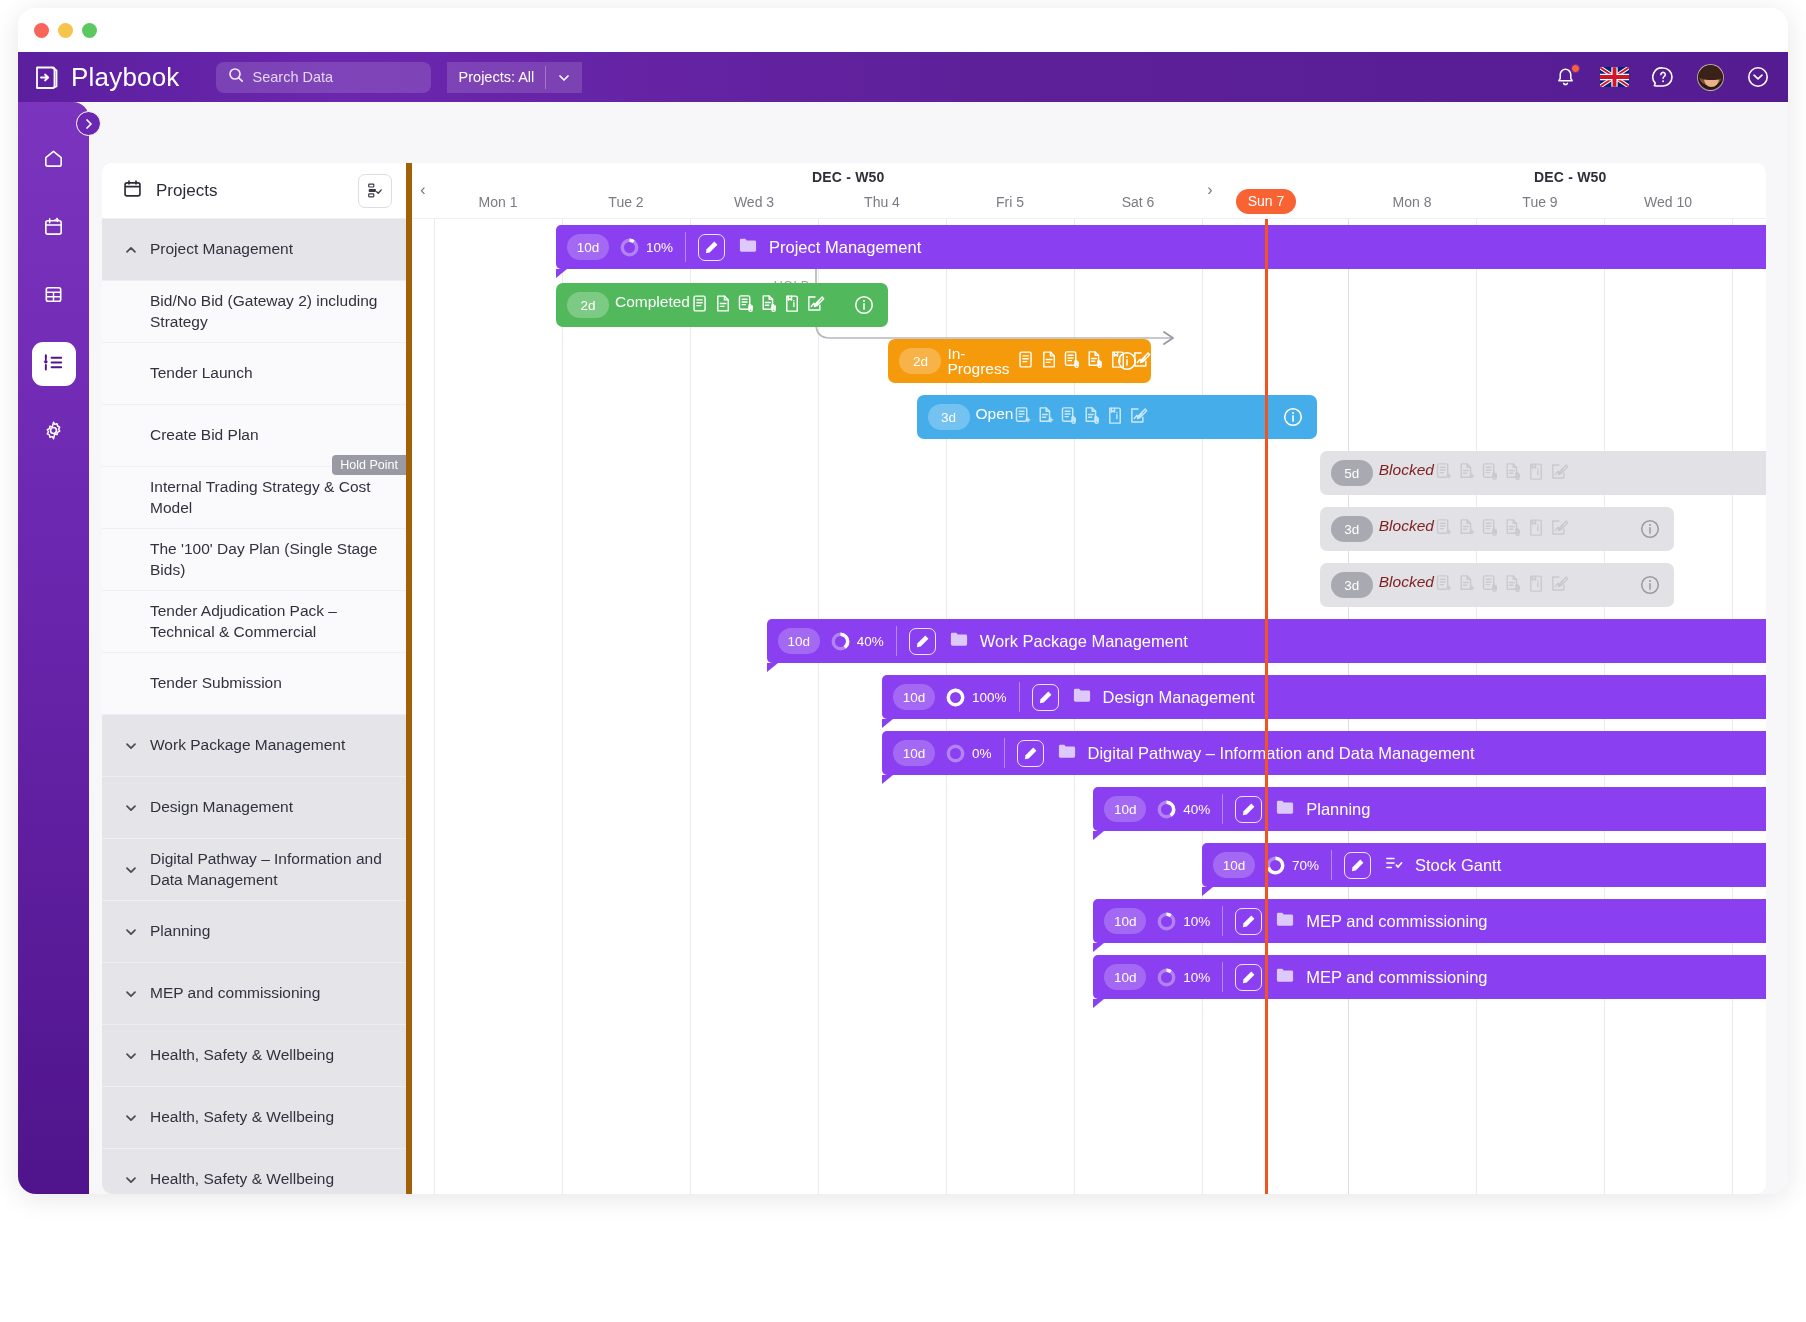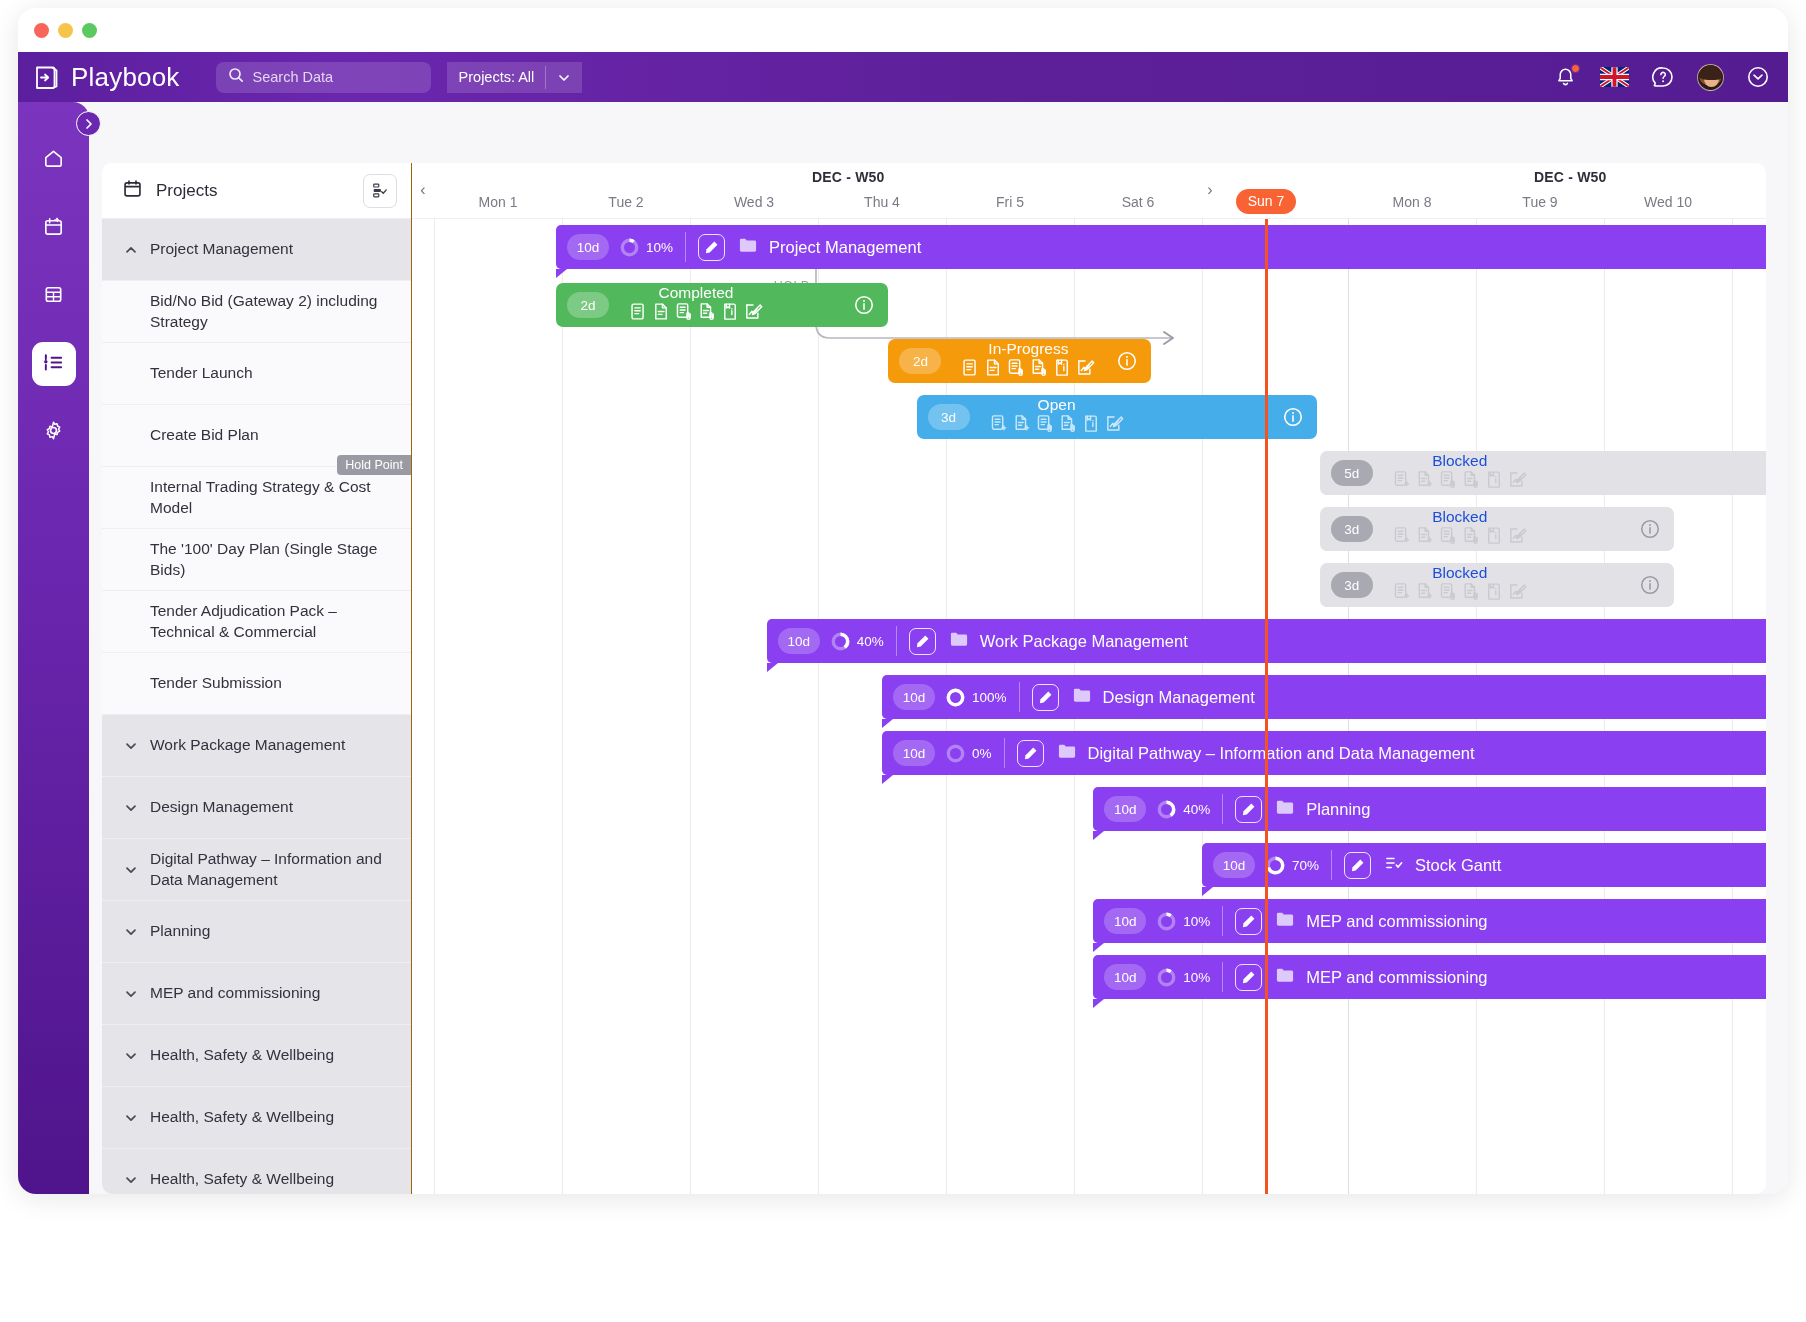--- a/index.html
+++ b/index.html
@@ -135,21 +135,21 @@
     font-size: 14.5px; color: #3b3b48; cursor: pointer; background:#fff;
   }
 
   #panel {
     position: absolute; left: 0; right: 0; top: 61px; bottom: 0;
     background: #fff; border-radius: 10px; overflow: hidden;
     display: flex;
   }
 
   
-  #list-col { width: 310px; flex: 0 0 310px; border-right: 1px solid #a16207; }
+  #list-col { width: 310px; flex: 0 0 310px; border-right: 6px solid #a16207; }
   #list-head {
     height: 56px; display: flex; align-items: center;
     padding: 0 14px 0 20px; justify-content: space-between;
     border-bottom: 1px solid #eeeef3; background:#fff;
   }
   #list-head .lh-left { display: flex; align-items: center; gap: 13px; }
   #list-head .lh-title { font-size: 17px; color: #2c2c38; }
   #list-filter-btn {
     width: 34px; height: 34px; border: 1px solid #dcdce4; border-radius: 7px;
     display: flex; align-items: center; justify-content: center; cursor: pointer;
@@ -220,23 +220,23 @@
   .vdiv { width: 1px; height: 30px; background: rgba(255,255,255,.38); margin-left: 12px; }
   .edit-btn {
     width: 27px; height: 27px; border: 1.4px solid rgba(255,255,255,.85);
     border-radius: 7px; margin-left: 12px;
     display: flex; align-items: center; justify-content: center; cursor: pointer;
   }
   .folder-ic { margin-left: 14px; }
   .bar-title { color: #fff; font-size: 16.5px; margin-left: 12px; white-space: nowrap; }
 
   
-  .tbar-text { display: flex; flex-direction: column; margin-left: 20px; gap: 1px; align-items: center; }
+  .tbar-text { display: flex; margin-left: 6px; gap: 1px; }
   .tbar-status { color: #fff; font-size: 15.5px; line-height: 1; }
-  .tbar-status.grey { color: #1d4ed8; }
+  .tbar-status.grey { color: #7f1d1d; font-style: italic; }
   .doc-row { display: flex; gap: 4px; align-items: center; }
   .info-ic { position: absolute; right: 13px; top: 11px; cursor: pointer; }
 
   
   #hold-connector { position: absolute; z-index: 2; }
   .hp-text {
     position: absolute; font-size: 12.5px; color: #9a9aa4;
     text-align: center; line-height: 1.25; letter-spacing: .5px;
   }
 </style>

